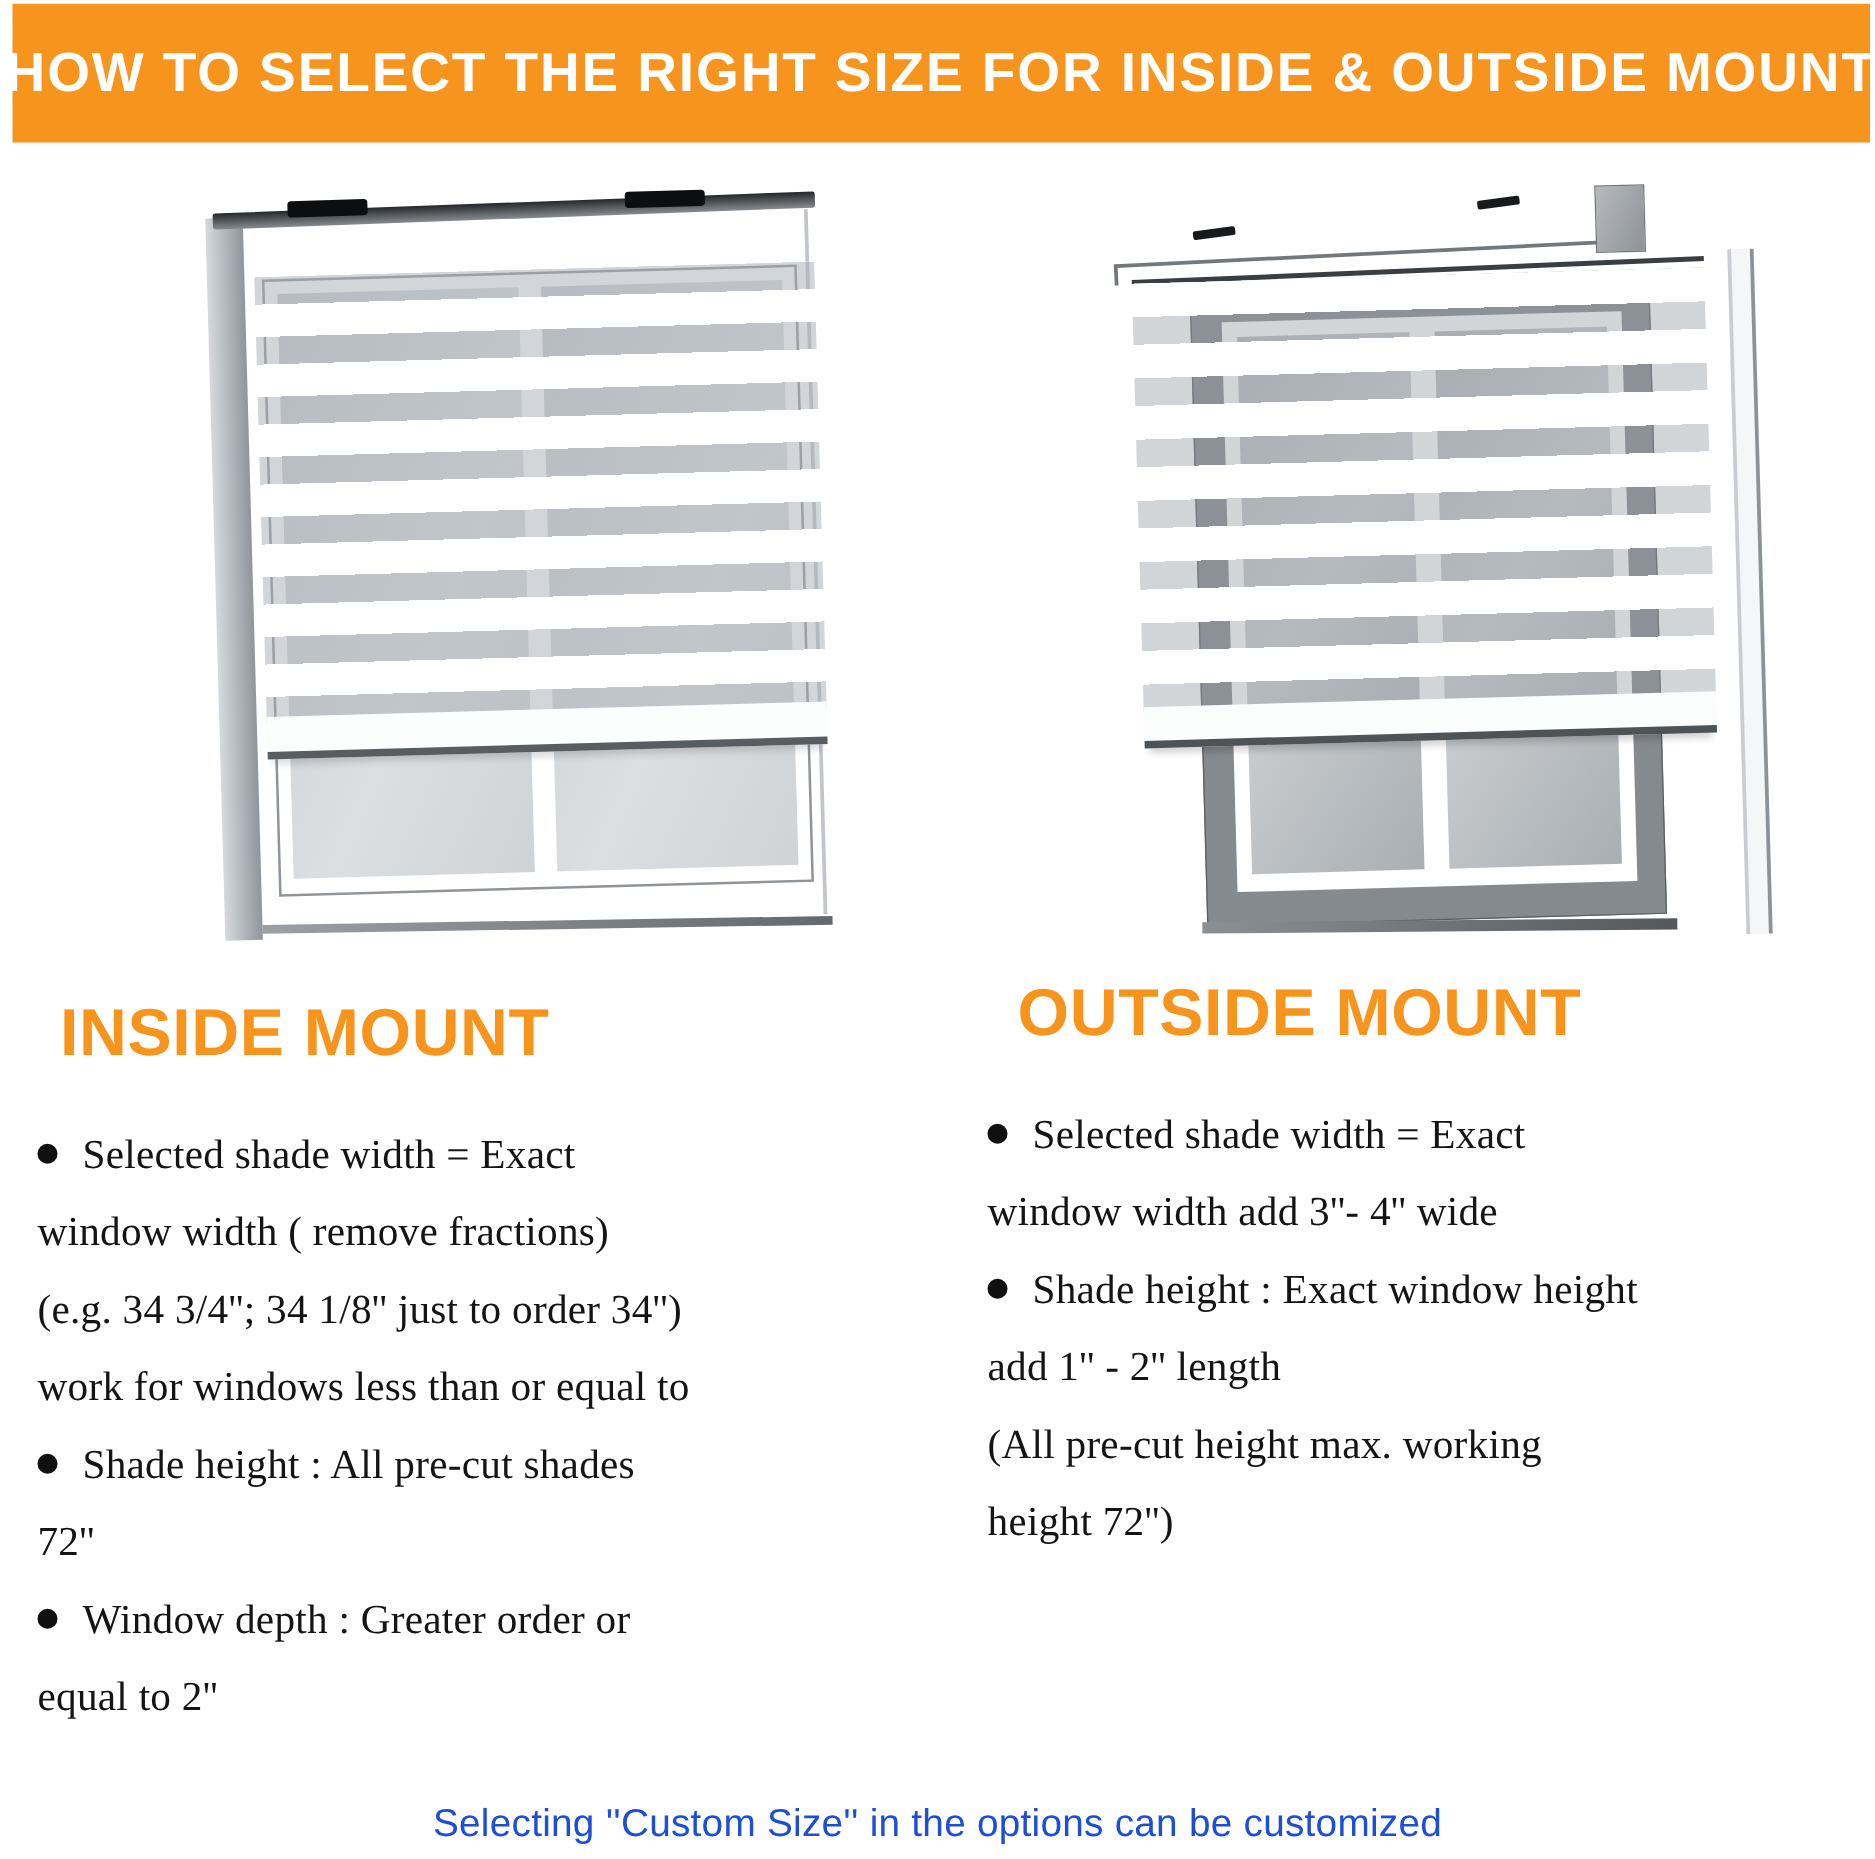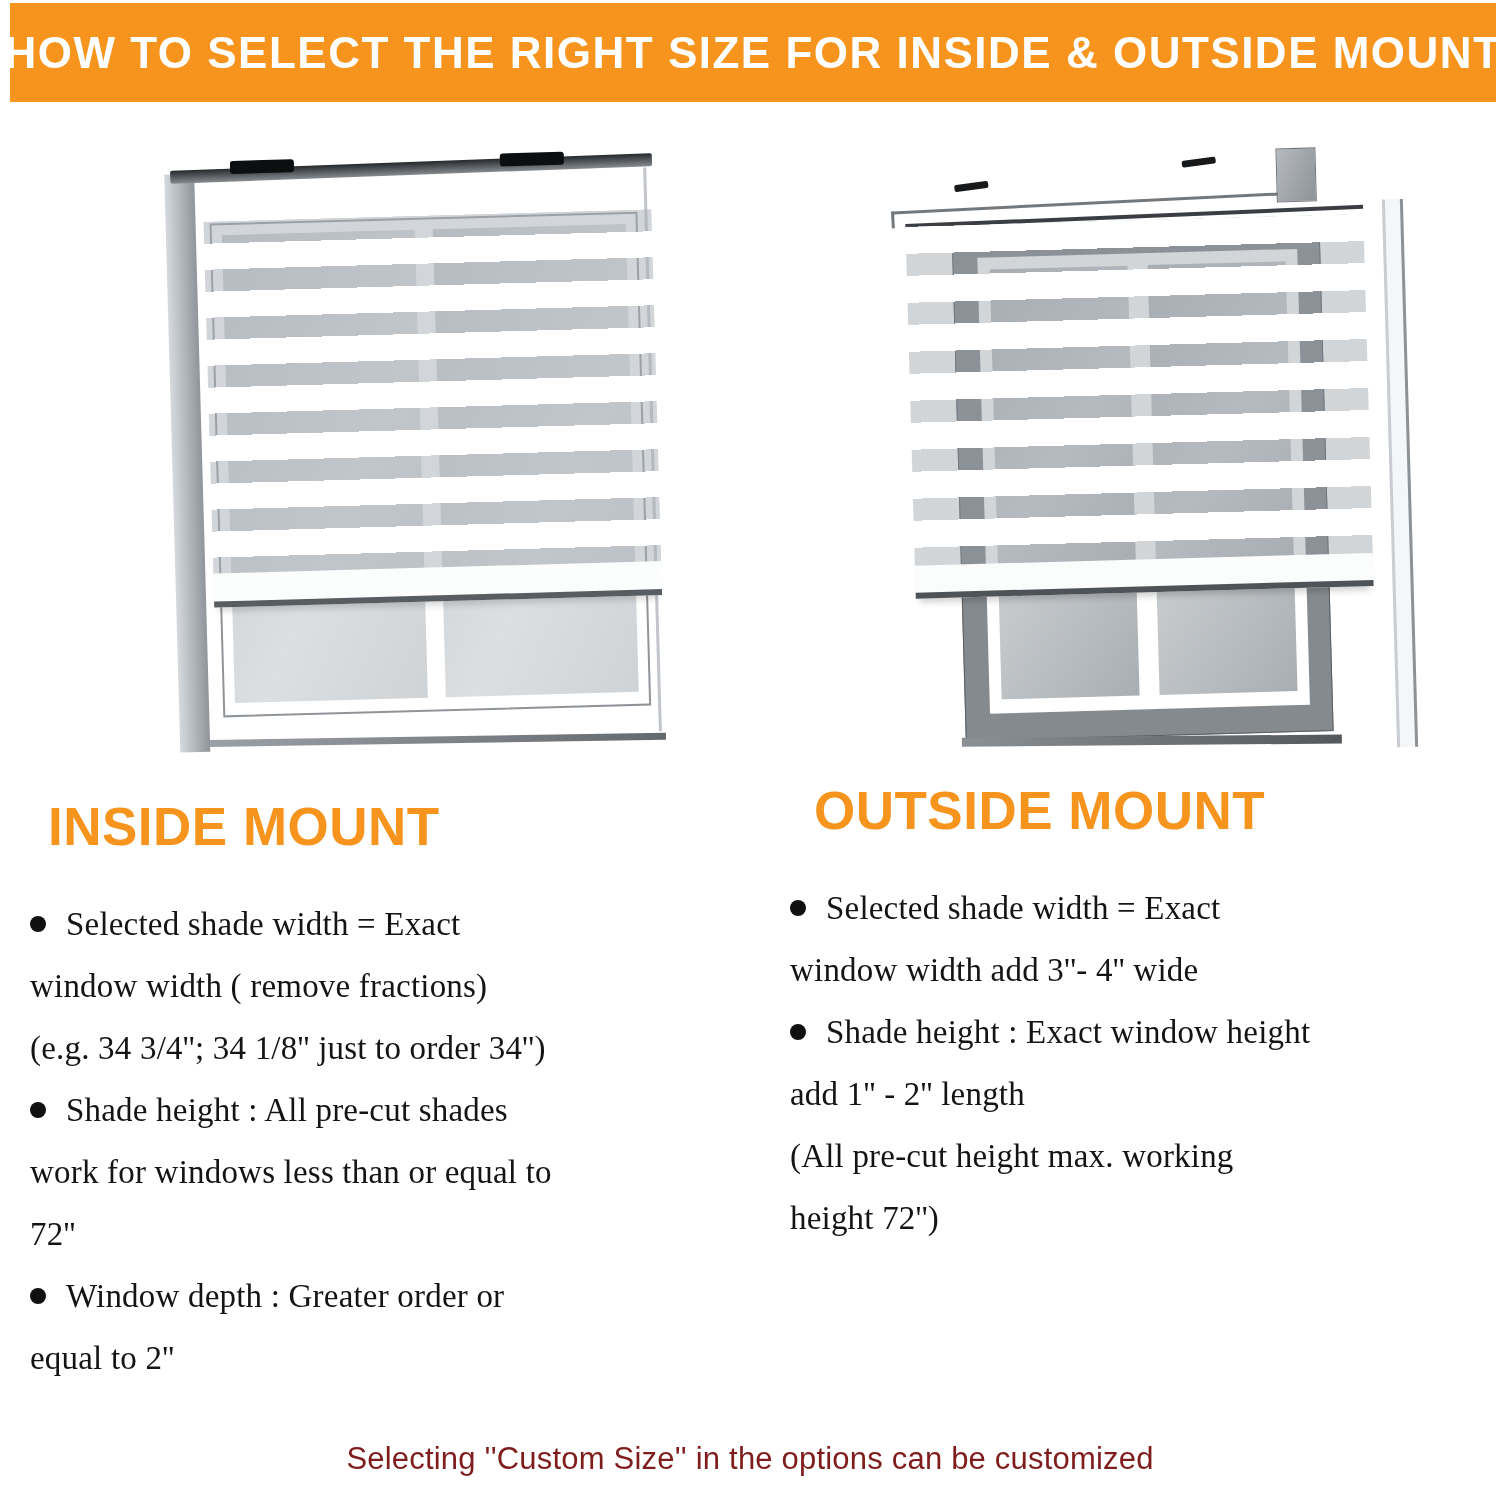--- a/index.html
+++ b/index.html
@@ -3,21 +3,21 @@
 <meta charset="utf-8">
 <style>
   html,body{margin:0;padding:0;background:#ffffff;}
   .page{
     position:relative;width:1500px;height:1487px;background:#ffffff;
     font-family:"Liberation Sans",sans-serif;overflow:hidden;color:#141414;
   }
 
   
   .banner{
-    position:absolute;left:10px;right:4px;top:3px;height:99px;
+    position:absolute;left:10px;right:4px;top:3px;height:111px;
     background:#F7941D;display:flex;align-items:center;justify-content:center;text-align:center;
   }
   .banner-title{
     color:#ffffff;font-weight:bold;font-size:44px;letter-spacing:1.5px;white-space:nowrap;
   }
 
   
   .illus{position:absolute;}
   .illus *{position:absolute;}
 
@@ -75,21 +75,21 @@
   .heading{color:#F7941D;font-size:53px;font-weight:bold;letter-spacing:0.5px;margin:0 0 0 18px;}
   .textcol-right .heading{margin-left:24px;}
   .lines{margin-top:36px;font-size:33px;line-height:62px;letter-spacing:0.2px;color:#141414;font-family:Liberation Serif, serif;}
   .line{white-space:nowrap;}
   .dot{display:none;width:16px;height:16px;border-radius:50%;background:#101010;
     margin-right:20px;vertical-align:middle;transform:translateY(-3px);}
   .dot.shown{display:inline-block;}
 
   
   .footer{position:absolute;left:0;right:0;top:1441px;text-align:center;
-    font-size:31px;color:#7f1d1d;letter-spacing:0.2px;}
+    font-size:31px;color:#1d4ed8;letter-spacing:0.2px;}
 </style>
 </head>
 <body>
 
 <div class="page">
 
   <div class="banner">
     <span class="banner-title">HOW TO SELECT THE RIGHT SIZE FOR INSIDE &amp; OUTSIDE MOUNT</span>
   </div>
 
@@ -140,25 +140,25 @@
 
         <div class="line">
           <span class="txt">window width ( remove fractions)</span>
         </div>
 
         <div class="line">
           <span class="txt">(e.g. 34 3/4''; 34 1/8'' just to order 34'')</span>
         </div>
 
         <div class="line">
+          <span class="txt">work for windows less than or equal to</span>
+        </div>
+
+        <div class="line">
           <span class="dot shown"></span><span class="txt">Shade height : All pre-cut shades</span>
-        </div>
-
-        <div class="line">
-          <span class="txt">work for windows less than or equal to</span>
         </div>
 
         <div class="line">
           <span class="txt">72''</span>
         </div>
 
         <div class="line">
           <span class="dot shown"></span><span class="txt">Window depth : Greater order or</span>
         </div>
 

